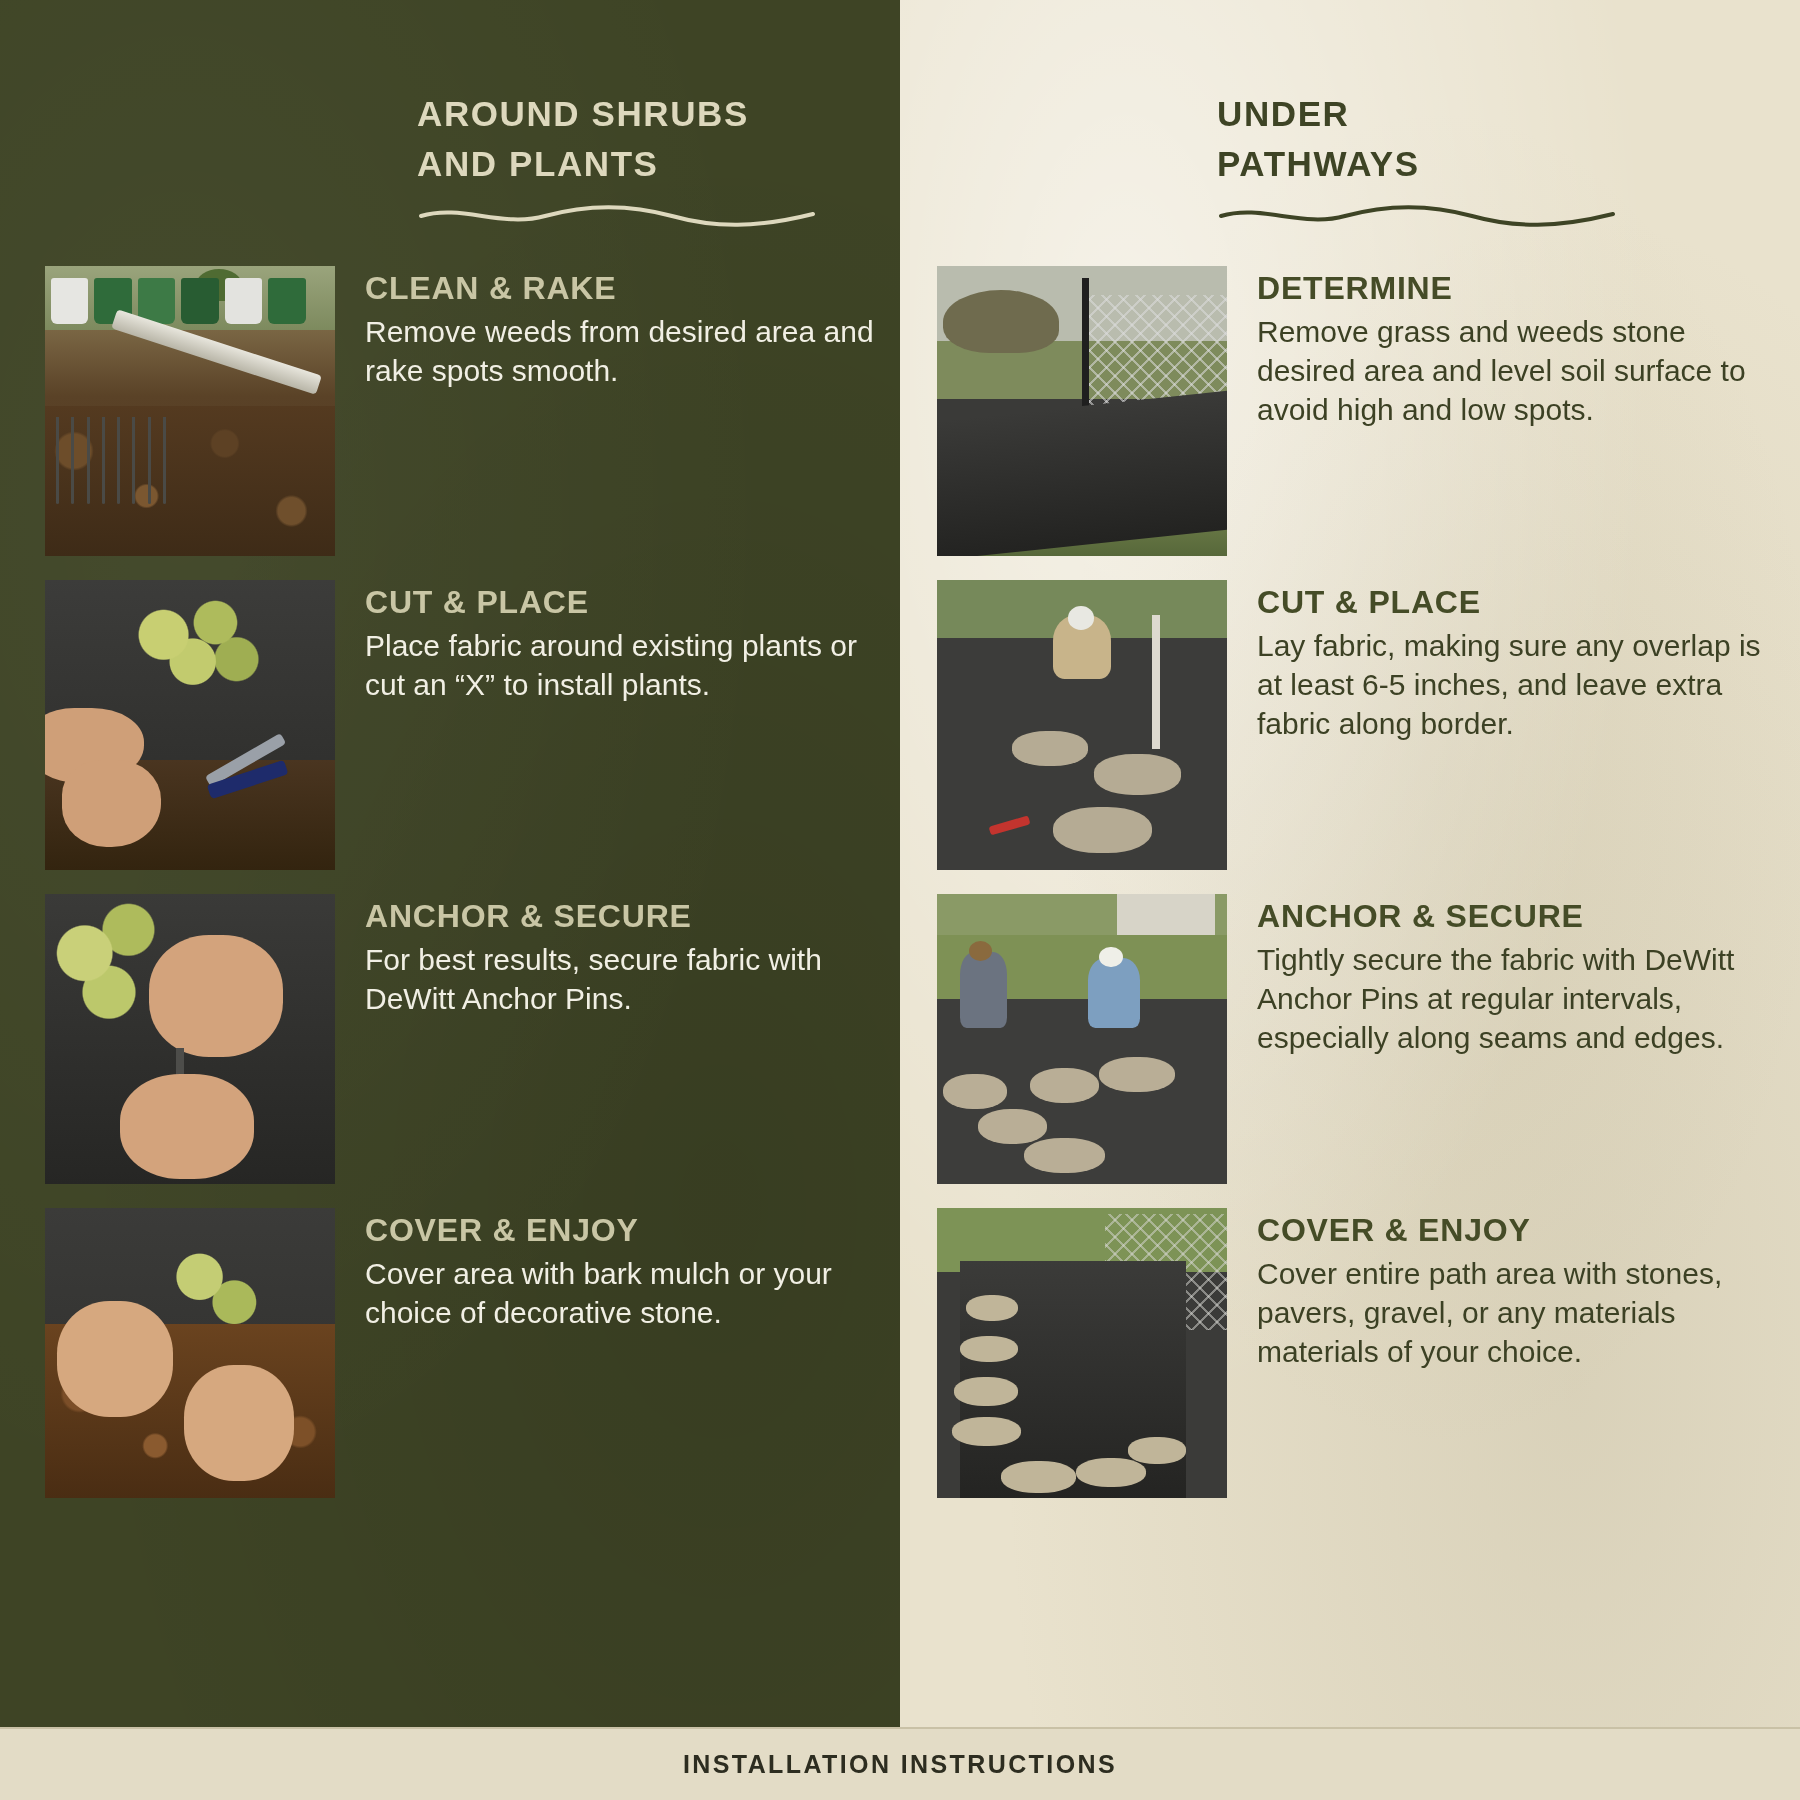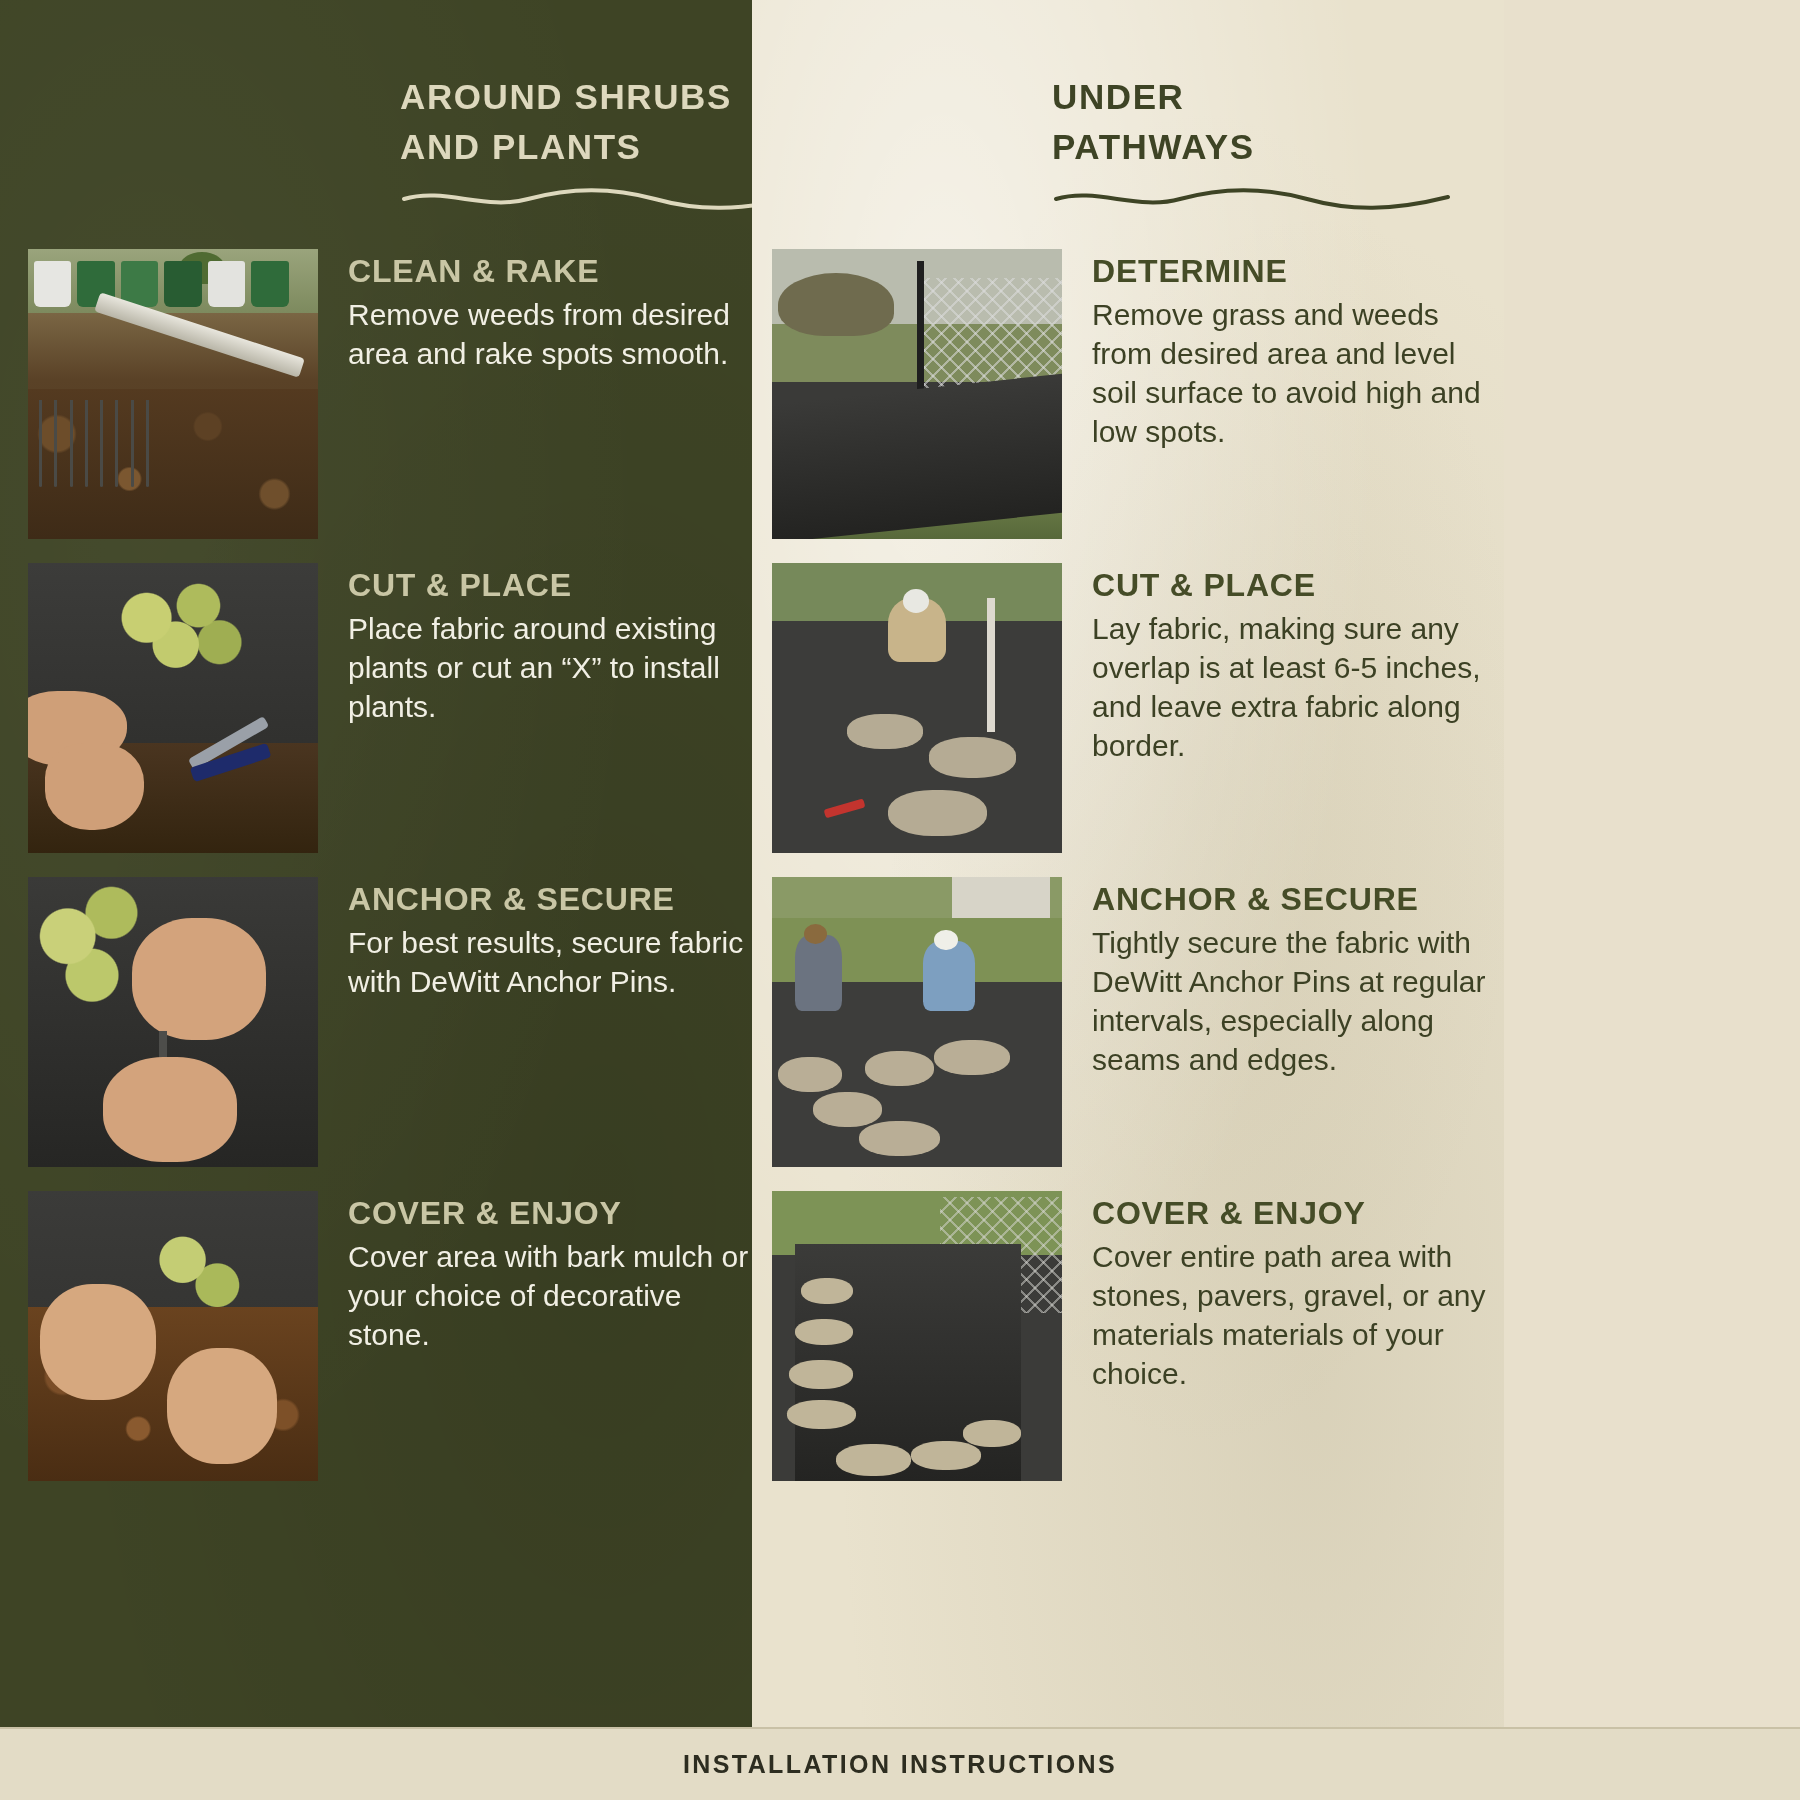--- a/index.html
+++ b/index.html
@@ -16,23 +16,23 @@
     flex-direction: column;
   }
   .columns {
     display: flex;
     flex: 1 1 auto;
     height: 1727px;
   }
   
   .col {
     position: relative;
-    width: 752px;
+    width: 900px;
     height: 100%;
-    padding: 0;
+    padding: 17px;
   }
   .col-left {
     background: #3e4425;
     background-image:
        radial-gradient(ellipse at 20% 30%, rgba(255,255,255,0.035), transparent 60%),
        radial-gradient(ellipse at 80% 70%, rgba(0,0,0,0.10), transparent 65%);
   }
   .col-right {
     background: #e9e2cd;
     background-image:
@@ -325,21 +325,21 @@
               <div class="fence"></div>
               <div class="post"></div>
               <div class="grass"></div>
               <div class="fabric"></div>
             </div>
           </div>
           <div class="step-text">
             <div class="step-title">
               <div>DETERMINE</div>
             </div>
-            <div class="step-body">Remove grass and weeds from desired area and level soil surface to avoid high and low spots.</div>
+            <div class="step-body">Remove grass and weeds stone desired area and level soil surface to avoid high and low spots.</div>
           </div>
         </div>
 
         <div class="step">
           <div class="thumb">
             <div class="photo p6">
               <div class="grass"></div>
               <div class="worker-body"></div>
               <div class="worker-head"></div>
               <div class="pipe"></div>

